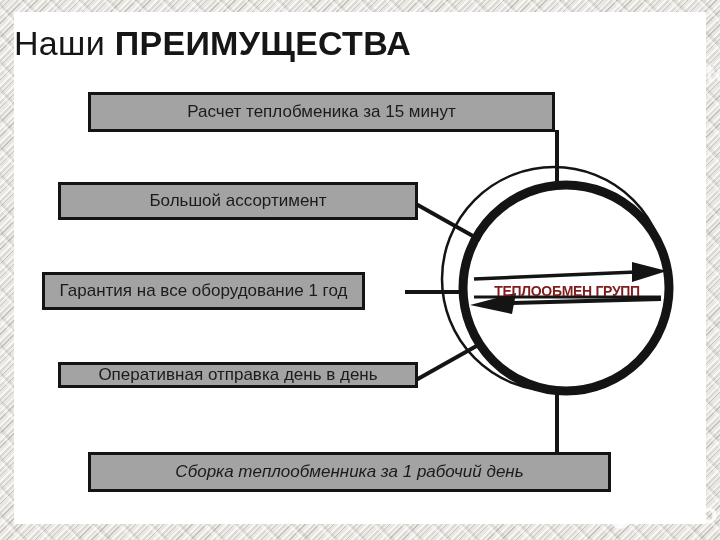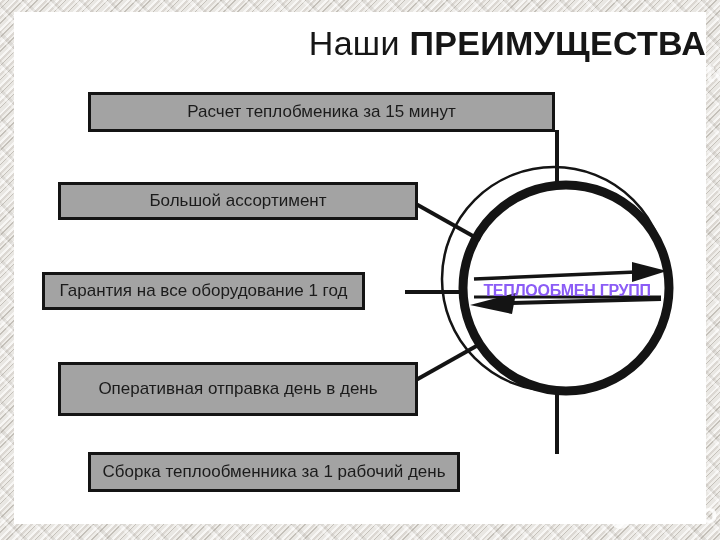--- a/index.html
+++ b/index.html
@@ -27,21 +27,21 @@
   .card {
     position: absolute;
     left: 14px; top: 12px;
     width: 692px; height: 512px;
     background: #ffffff;
   }
   .title {
     position: absolute;
     left: 14px; top: 24px;
     width: 692px;
-    text-align: right;
+    text-align: left;
     font-size: 34px;
     color: #161616;
     letter-spacing: 0.3px;
     white-space: nowrap;
   }
   .title .t-regular { font-weight: normal; }
   .title .t-bold { font-weight: bold; }
   .adv-box {
     position: absolute;
     background: #a3a3a3;
@@ -51,36 +51,36 @@
     text-align: center;
     display: flex;
     align-items: center;
     justify-content: center;
     white-space: nowrap;
     z-index: 3;
   }
   .box1 { left: 88px; top: 92px;  width: 467px; height: 40px; }
   .box2 { left: 58px; top: 182px; width: 360px; height: 38px; }
   .box3 { left: 42px; top: 272px; width: 323px; height: 38px; }
-  .box4 { left: 58px; top: 362px; width: 360px; height: 54px; }
-  .box5 { left: 88px; top: 452px; width: 372px; height: 40px; }
+  .box4 { left: 58px; top: 362px; width: 360px; height: 26px; }
+  .box5 { left: 88px; top: 452px; width: 523px; height: 40px; font-style: italic; }
   .diagram-svg {
     position: absolute;
     left: 0; top: 0;
     width: 720px; height: 540px;
     z-index: 2;
   }
   .logo-text {
     position: absolute;
     left: 567px; top: 291px;
     transform: translate(-50%, -50%);
-    font-size: 16px;
+    font-size: 14px;
     font-weight: bold;
     letter-spacing: -0.3px;
-    color: #8b5cf6;
+    color: #7f1d1d;
     white-space: nowrap;
     z-index: 4;
   }
   .watermark {
     position: absolute;
     display: flex;
     align-items: center;
     gap: 5px;
     color: rgba(255,255,255,0.82);
     font-size: 27px;

